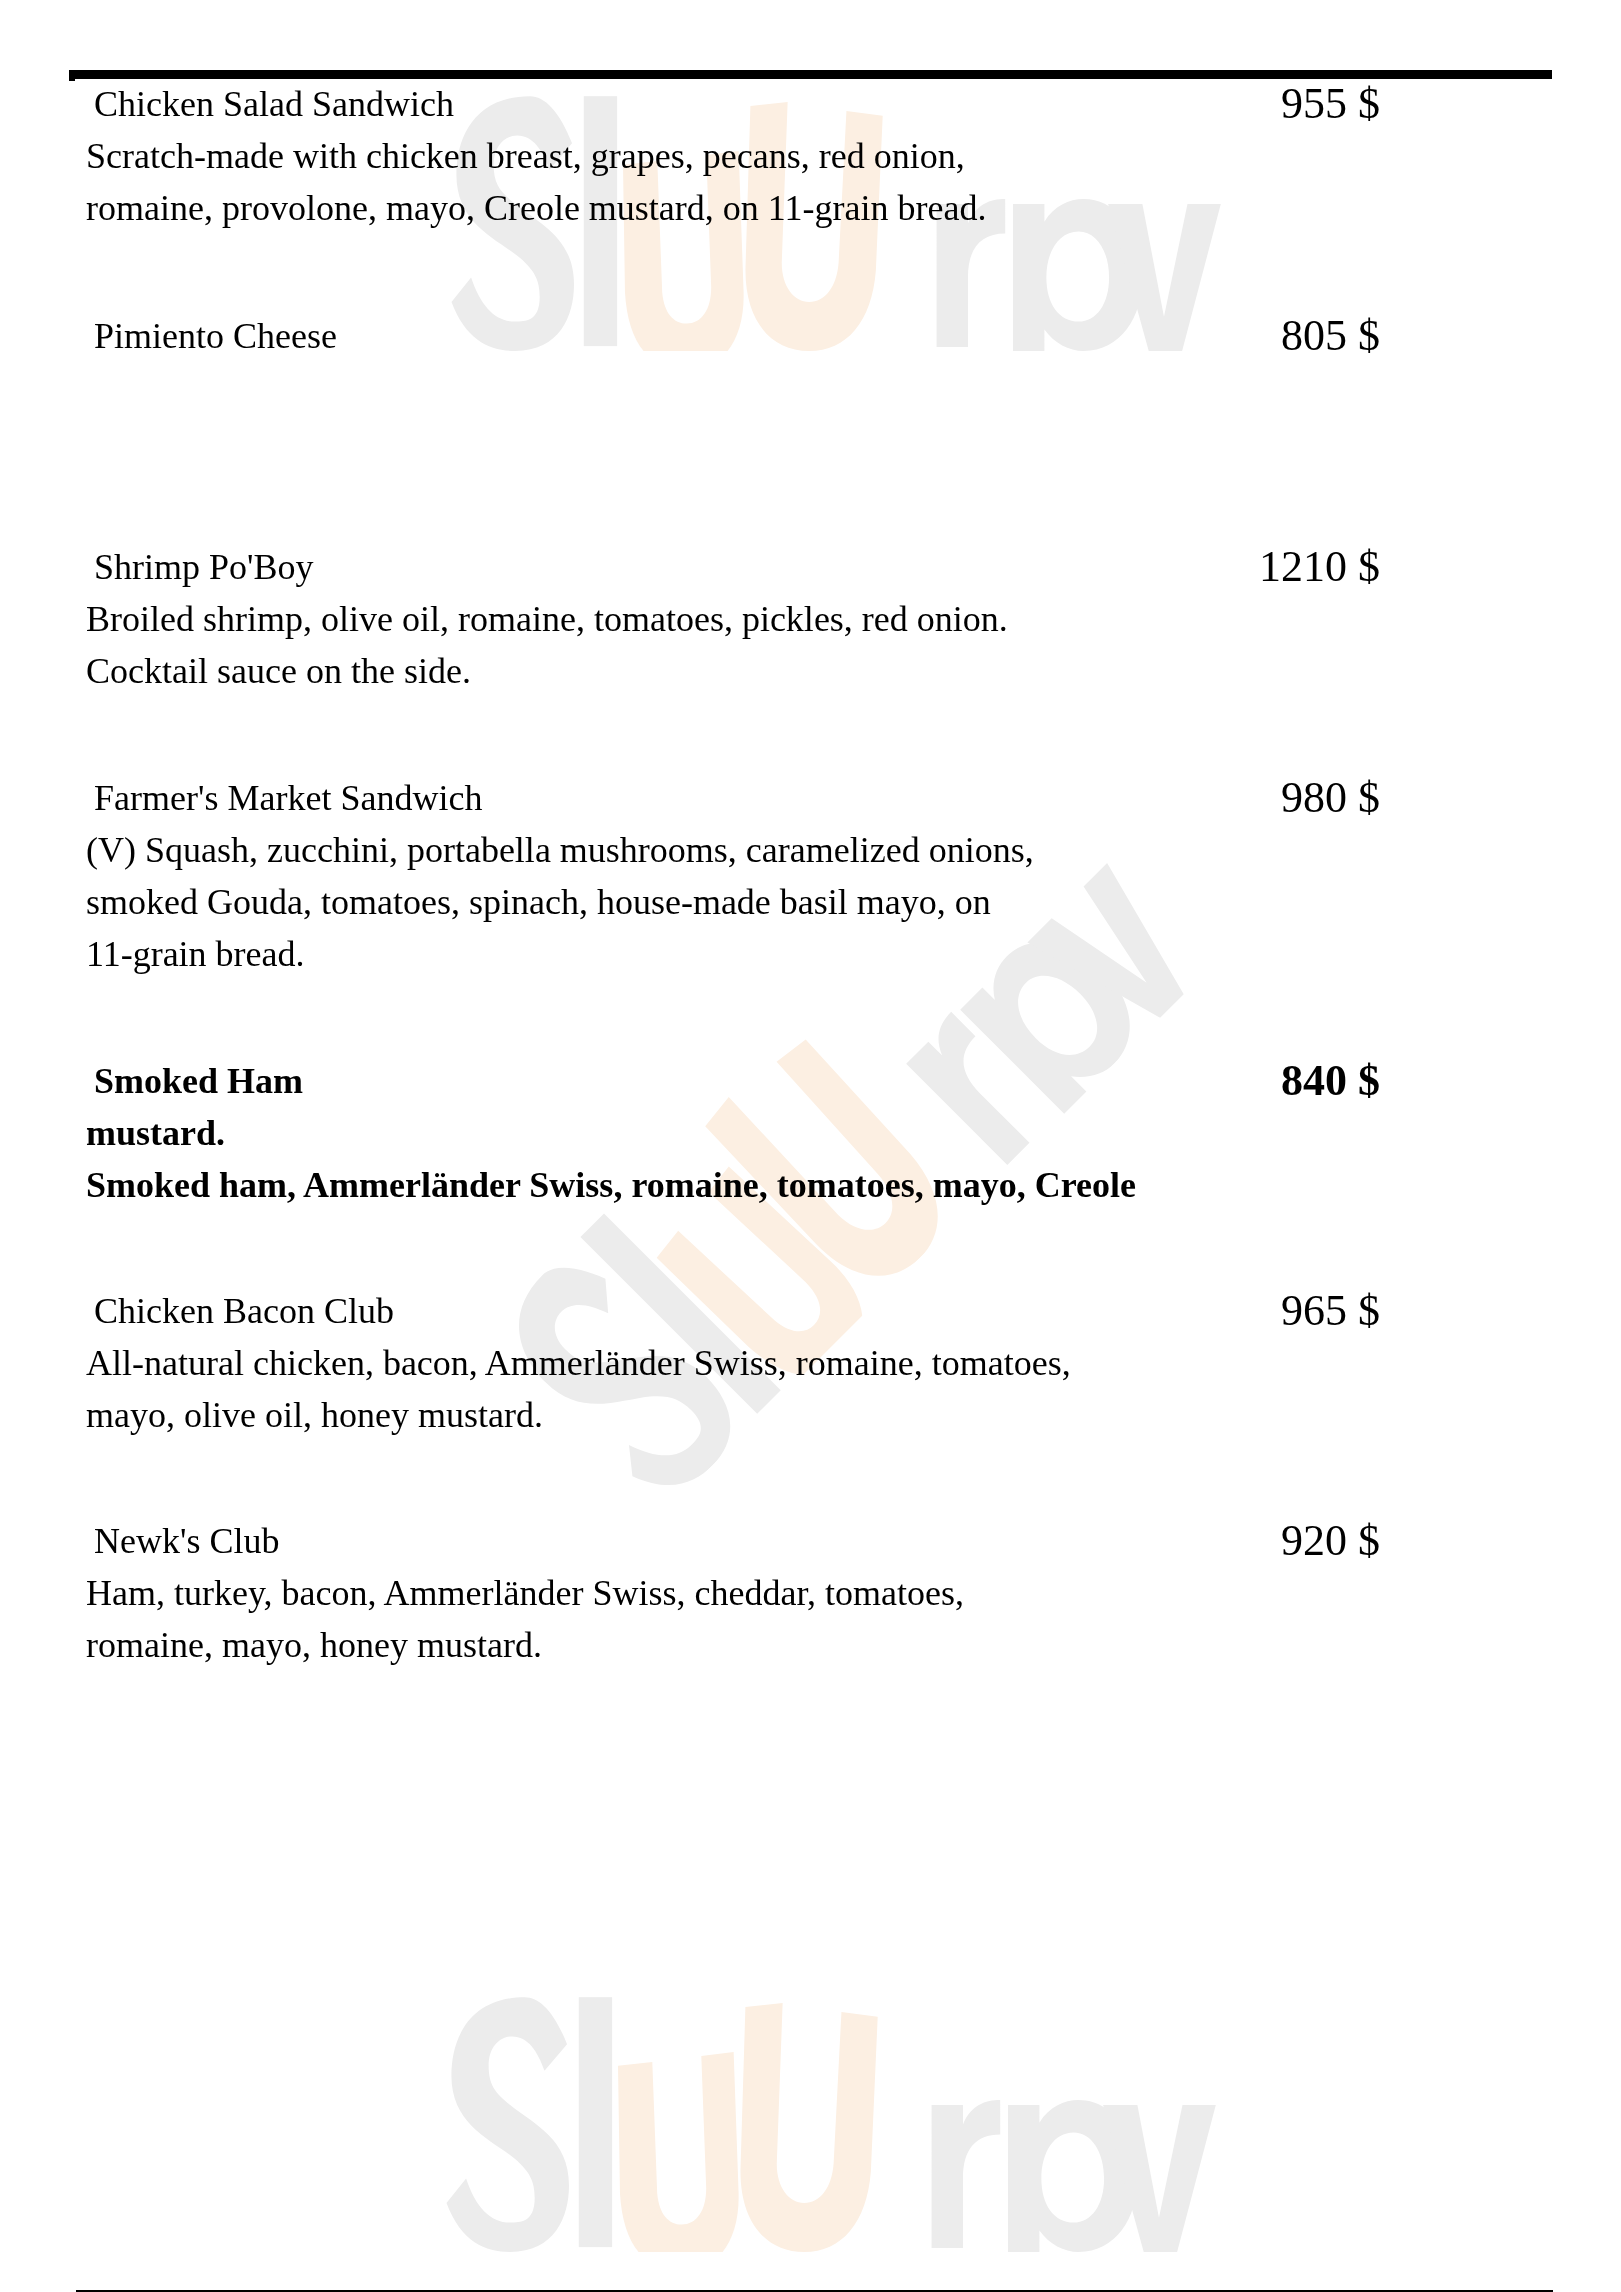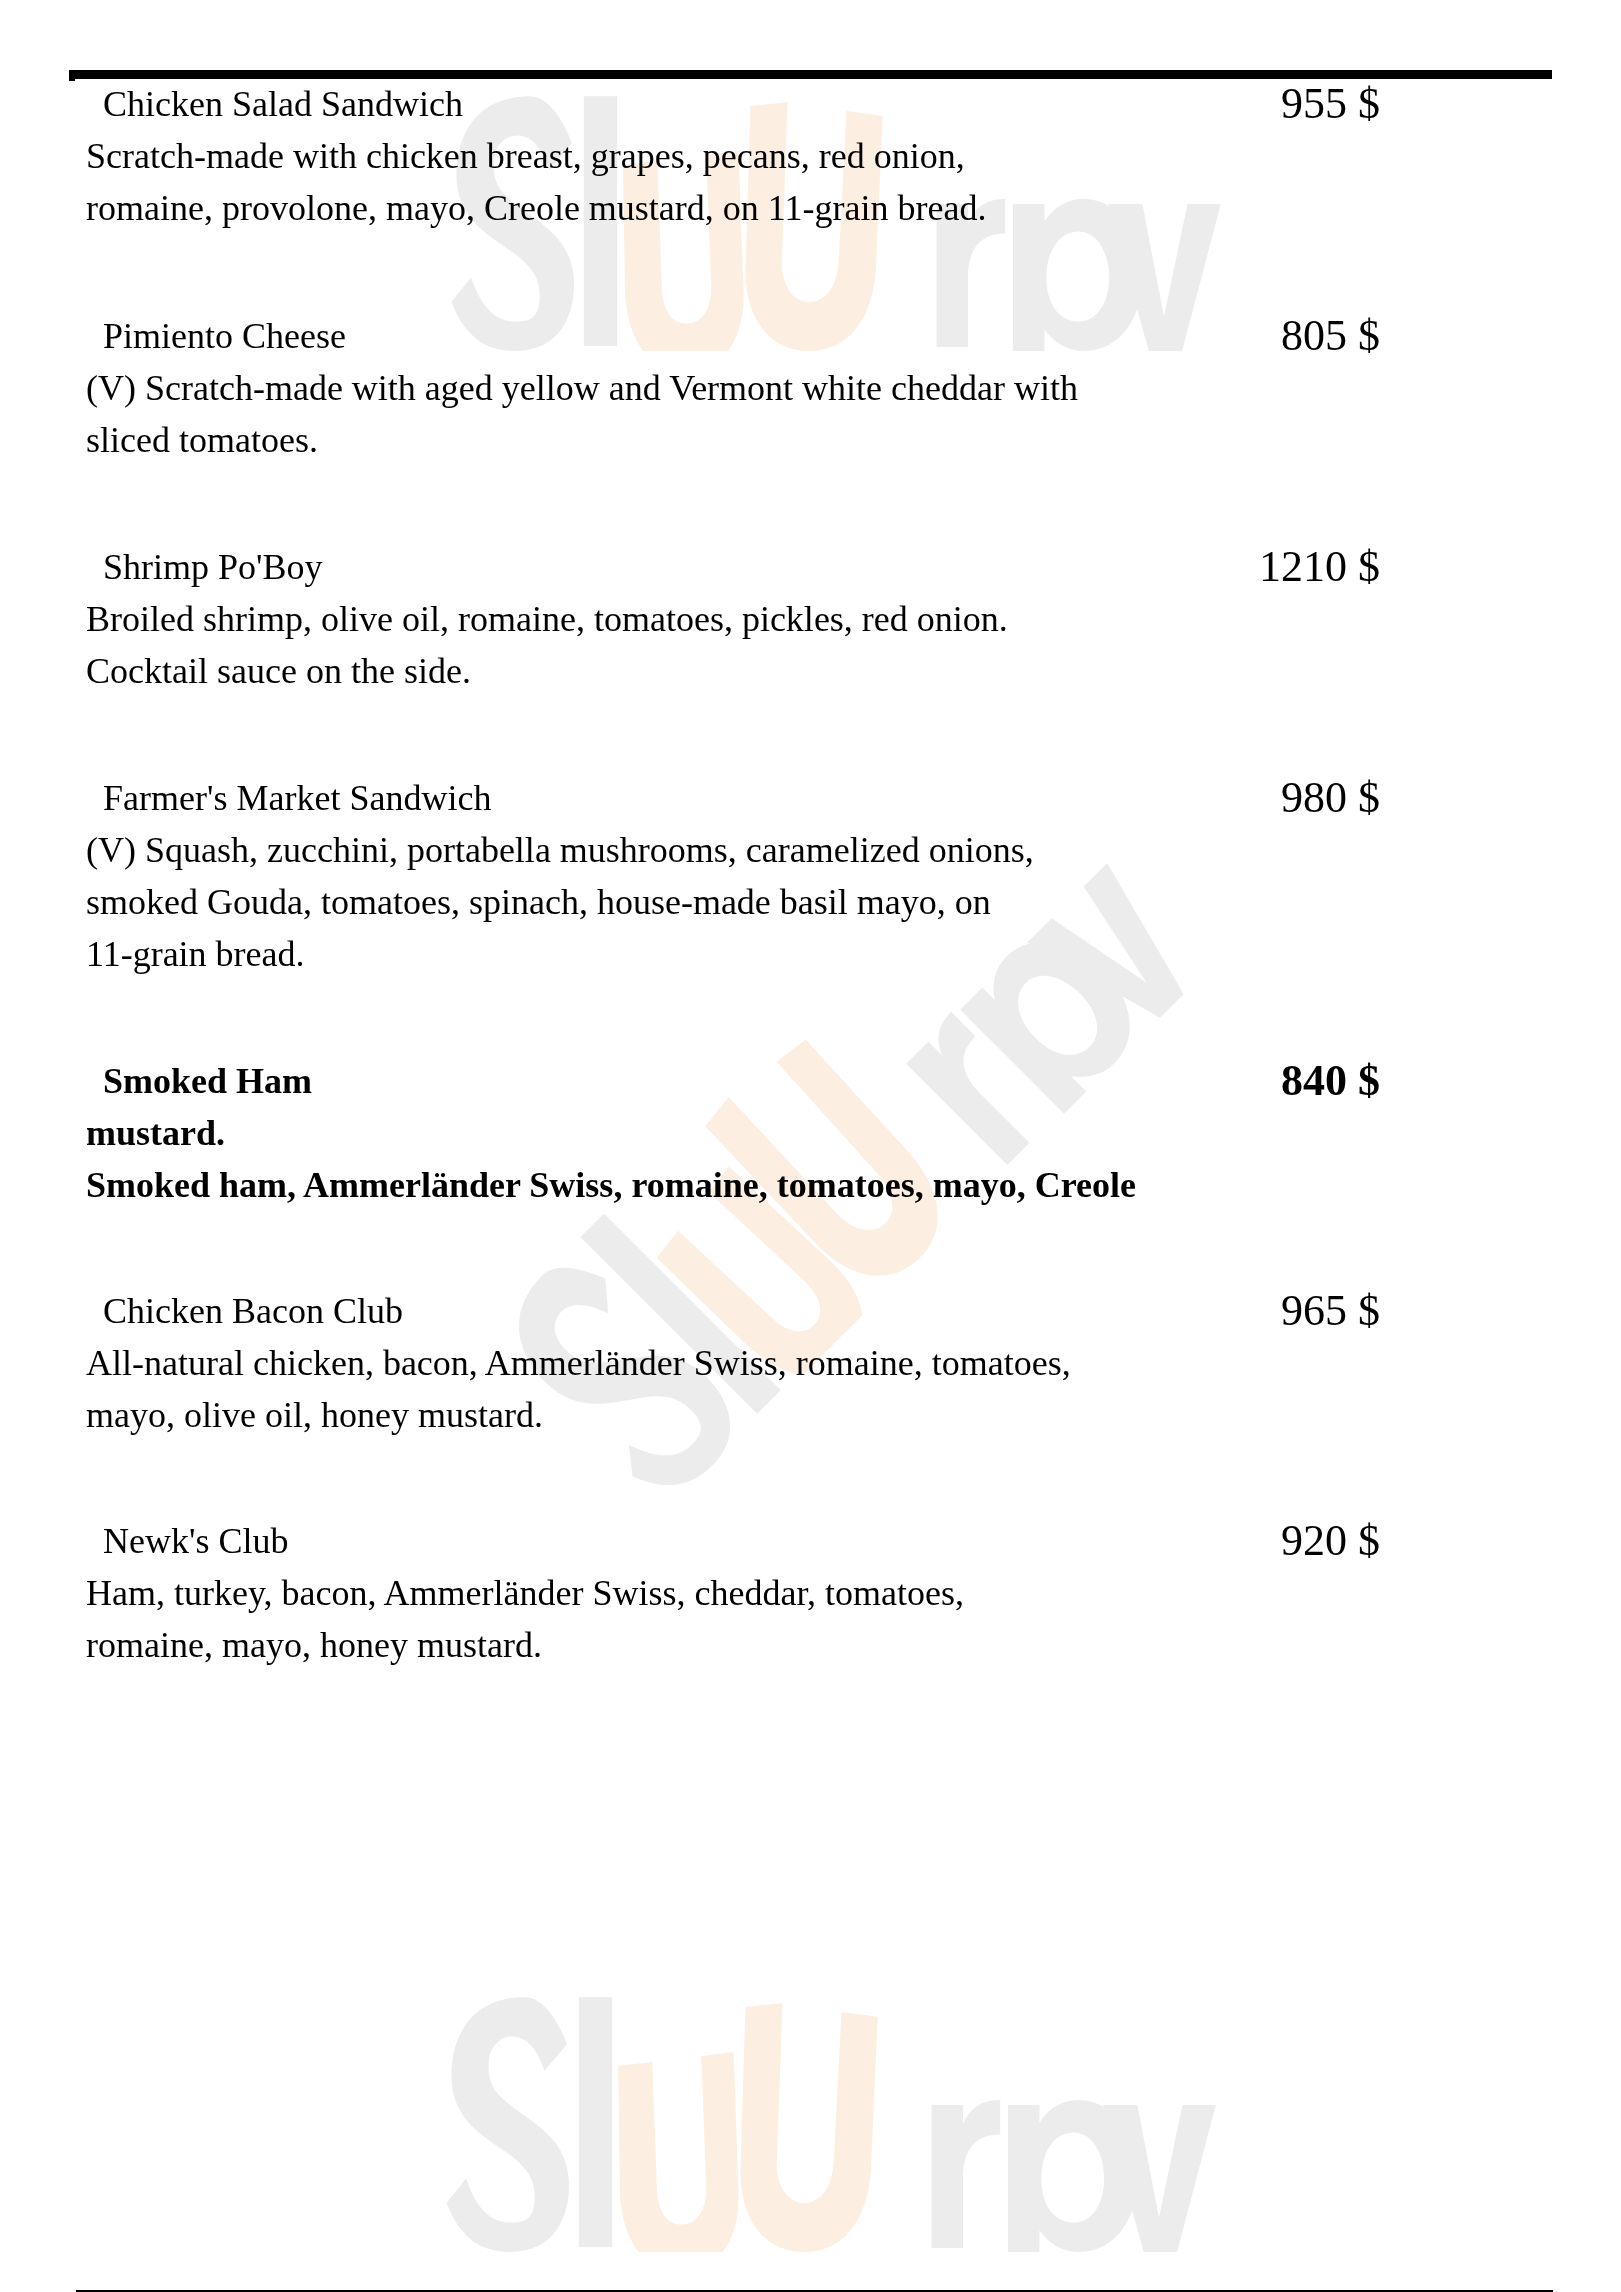--- a/index.html
+++ b/index.html
@@ -69,21 +69,21 @@
       position: absolute;
       left: 0;
       width: 1294px;
     }
     .item-head {
       position: relative;
       height: 52px;
     }
     .item-name {
       position: absolute;
-      left: 17px;
+      left: 8px;
       top: 0;
       font-size: 36px;
       line-height: 52px;
       white-space: nowrap;
     }
     .item-price {
       position: absolute;
       right: 0;
       top: 0;
       font-size: 44px;
@@ -175,24 +175,20 @@
       <span class="ln">Scratch-made with chicken breast, grapes, pecans, red onion,</span>
       <span class="ln">romaine, provolone, mayo, Creole mustard, on 11-grain bread.</span>
     </div>
   </div>
 
   <div class="item" style="top:310px;">
     <div class="item-head">
       <span class="item-name">Pimiento Cheese</span>
       <span class="item-price">805 $</span>
     </div>
-    <div class="item-desc">
-      <span class="ln">(V) Scratch-made with aged yellow and Vermont white cheddar with</span>
-      <span class="ln">sliced tomatoes.</span>
-    </div>
   </div>
 
   <div class="item" style="top:541px;">
     <div class="item-head">
       <span class="item-name">Shrimp Po'Boy</span>
       <span class="item-price">1210 $</span>
     </div>
     <div class="item-desc">
       <span class="ln">Broiled shrimp, olive oil, romaine, tomatoes, pickles, red onion.</span>
       <span class="ln">Cocktail sauce on the side.</span>

